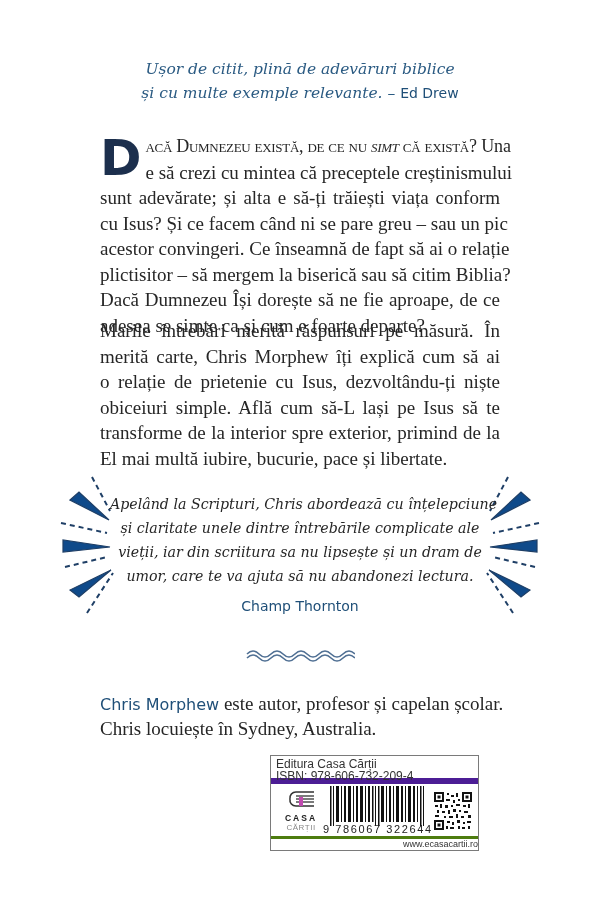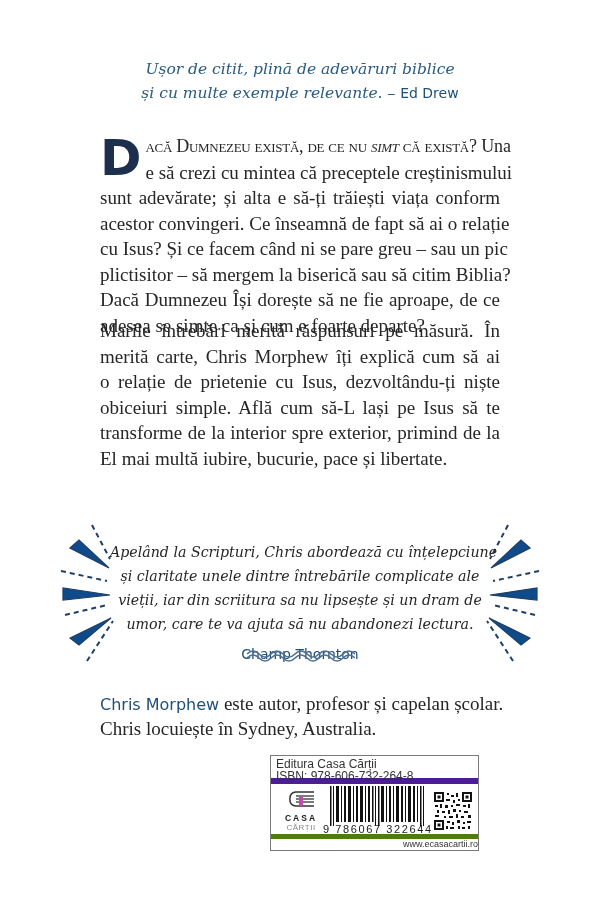--- a/index.html
+++ b/index.html
@@ -24,21 +24,21 @@
   .p2 { top: 318px; }
   .dropcap {
     float: left; font-family: "DejaVu Sans", sans-serif; font-weight: bold; font-size: 50px;
     line-height: 44px; color: #1c2f4d; margin: 2px 4px 0 0; height: 46px;
   }
   .smallcaps { font-variant: small-caps; letter-spacing: -0.3px; }
   .p1 .first-line { font-size: 18px; }
   .line { display: block; text-align: justify; text-align-last: justify; white-space: nowrap; }
   .line.last { text-align-last: left; }
 
-  .quote-box { position: absolute; left: 0; top: 518px; width: 600px; height: 180px; }
+  .quote-box { position: absolute; left: 0; top: 470px; width: 600px; height: 180px; }
   .quote-text {
     position: absolute; left: 110px; top: 22px; width: 380px; text-align: center;
     font-family: "DejaVu Serif", serif; font-style: italic; font-size: 14.2px;
     line-height: 24px; color: #262626; white-space: nowrap;
   }
   .quote-author {
     position: absolute; left: 0; top: 128px; width: 600px; text-align: center;
     font-family: "DejaVu Sans", sans-serif; font-size: 14px; color: #1f4f78;
   }
   .burst { position: absolute; top: 5px; }
@@ -50,21 +50,21 @@
     position: absolute; left: 100px; top: 692px; width: 420px;
     font-family: "Liberation Serif", serif; font-size: 19px; line-height: 24px; color: #262626;
   }
   .bio .name { font-family: "DejaVu Sans", sans-serif; font-size: 16px; color: #1f4f78; }
 
   .isbn-box {
     position: absolute; left: 270px; top: 755px; width: 209px; height: 96px;
     border: 1px solid #7a7a7a; background: #fff; font-family: "Liberation Sans", sans-serif;
   }
   .isbn-head { height: 28px; border-bottom: 6px solid #4c1d95; padding: 2px 0 0 5px; font-size: 12px; line-height: 12px; color: #333; }
-  .isbn-mid { position: relative; height: 55px; border-bottom: 5px solid #4d7c0f; }
+  .isbn-mid { position: relative; height: 55px; border-bottom: 3px solid #4d7c0f; }
   .isbn-url { height: 12px; text-align: right; font-size: 9px; line-height: 11px; color: #333; }
   .logo { position: absolute; left: 10px; top: 6px; width: 40px; text-align: center; }
   .logo .l1 { font-size: 8.5px; font-weight: bold; letter-spacing: 2px; color: #222; line-height: 9px; margin-top: 2px; }
   .logo .l2 { font-size: 8px; letter-spacing: 0.5px; color: #888; line-height: 9px; }
   .barcode { position: absolute; left: 57px; top: 2px; }
   .barnum {
     position: absolute; left: 52px; top: 39px; font-size: 11px; letter-spacing: 1.6px; color: #222;
     background: transparent; white-space: nowrap;
   }
   .qr { position: absolute; left: 163px; top: 8px; }
@@ -75,22 +75,22 @@
 <div class="endorse-top">
   <div>Ușor de citit, plină de adevăruri biblice</div>
   <div><span>și cu multe exemple relevante. – </span><span class="author">Ed Drew</span></div>
 </div>
 
 <div class="body-block p1">
   <span class="dropcap">D</span>
   <span class="line first-line"><span class="smallcaps">acă Dumnezeu există, de ce nu </span><i class="smallcaps">simt</i><span class="smallcaps"> că există?</span><span> Una</span></span>
   <span class="line">e să crezi cu mintea că preceptele creștinismului</span>
   <span class="line">sunt adevărate; și alta e să-ți trăiești viața conform</span>
+  <span class="line">cu Isus? Și ce facem când ni se pare greu – sau un pic</span>
   <span class="line">acestor convingeri. Ce înseamnă de fapt să ai o relație</span>
-  <span class="line">cu Isus? Și ce facem când ni se pare greu – sau un pic</span>
   <span class="line">plictisitor – să mergem la biserică sau să citim Biblia?</span>
   <span class="line">Dacă Dumnezeu Își dorește să ne fie aproape, de ce</span>
   <span class="line last">adesea se simte ca și cum e foarte departe?</span>
 </div>
 
 <div class="body-block p2">
   <span class="line">Marile întrebări merită răspunsuri pe măsură. În</span>
   <span class="line">merită carte, Chris Morphew îți explică cum să ai</span>
   <span class="line">o relație de prietenie cu Isus, dezvoltându-ți niște</span>
   <span class="line">obiceiuri simple. Află cum să-L lași pe Isus să te</span>
@@ -140,21 +140,21 @@
 </svg>
 
 <div class="bio">
   <div><span class="name">Chris Morphew</span><span> este autor, profesor și capelan școlar.</span></div>
   <div>Chris locuiește în Sydney, Australia.</div>
 </div>
 
 <div class="isbn-box">
   <div class="isbn-head">
     <div>Editura Casa Cărții</div>
-    <div>ISBN: 978-606-732-264-8</div>
+    <div>ISBN: 978-606-732-209-4</div>
   </div>
   <div class="isbn-mid">
     <div class="logo">
       <svg width="30" height="18" viewBox="0 0 30 18">
         <path d="M4,9 a6,6 0 0 1 6,-7 h18" stroke="#333" stroke-width="1.6" fill="none"></path>
         <path d="M4,9 a6,6 0 0 0 6,7 h18" stroke="#333" stroke-width="1.6" fill="none"></path>
         <line x1="10" y1="6" x2="28" y2="6" stroke="#333" stroke-width="1.3"></line>
         <line x1="10" y1="9" x2="28" y2="9" stroke="#333" stroke-width="1.3"></line>
         <line x1="10" y1="12" x2="28" y2="12" stroke="#333" stroke-width="1.3"></line>
         <rect x="13" y="7" width="4" height="9" fill="#c04ab0"></rect>

